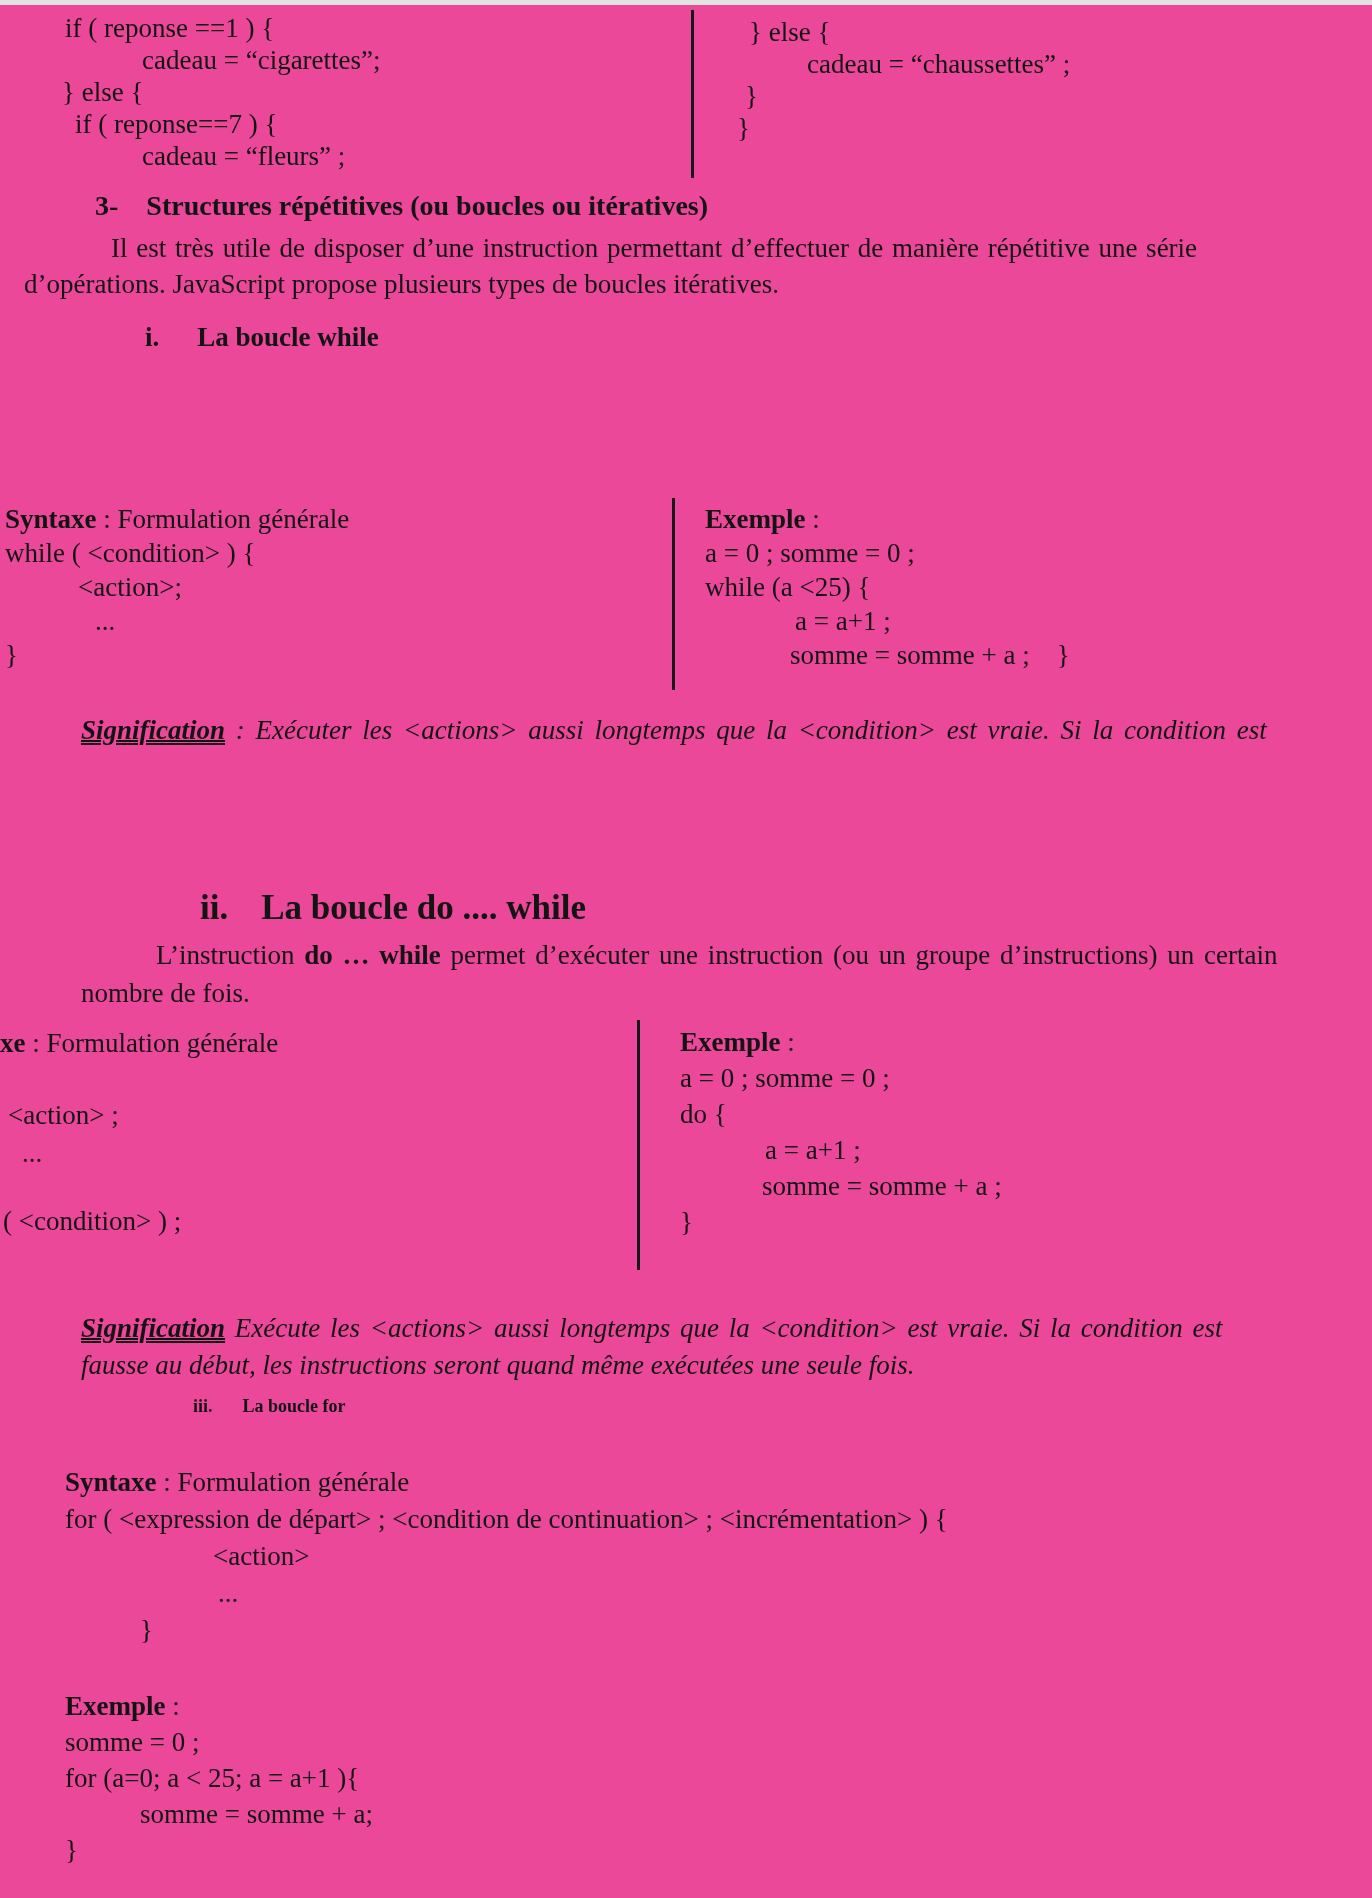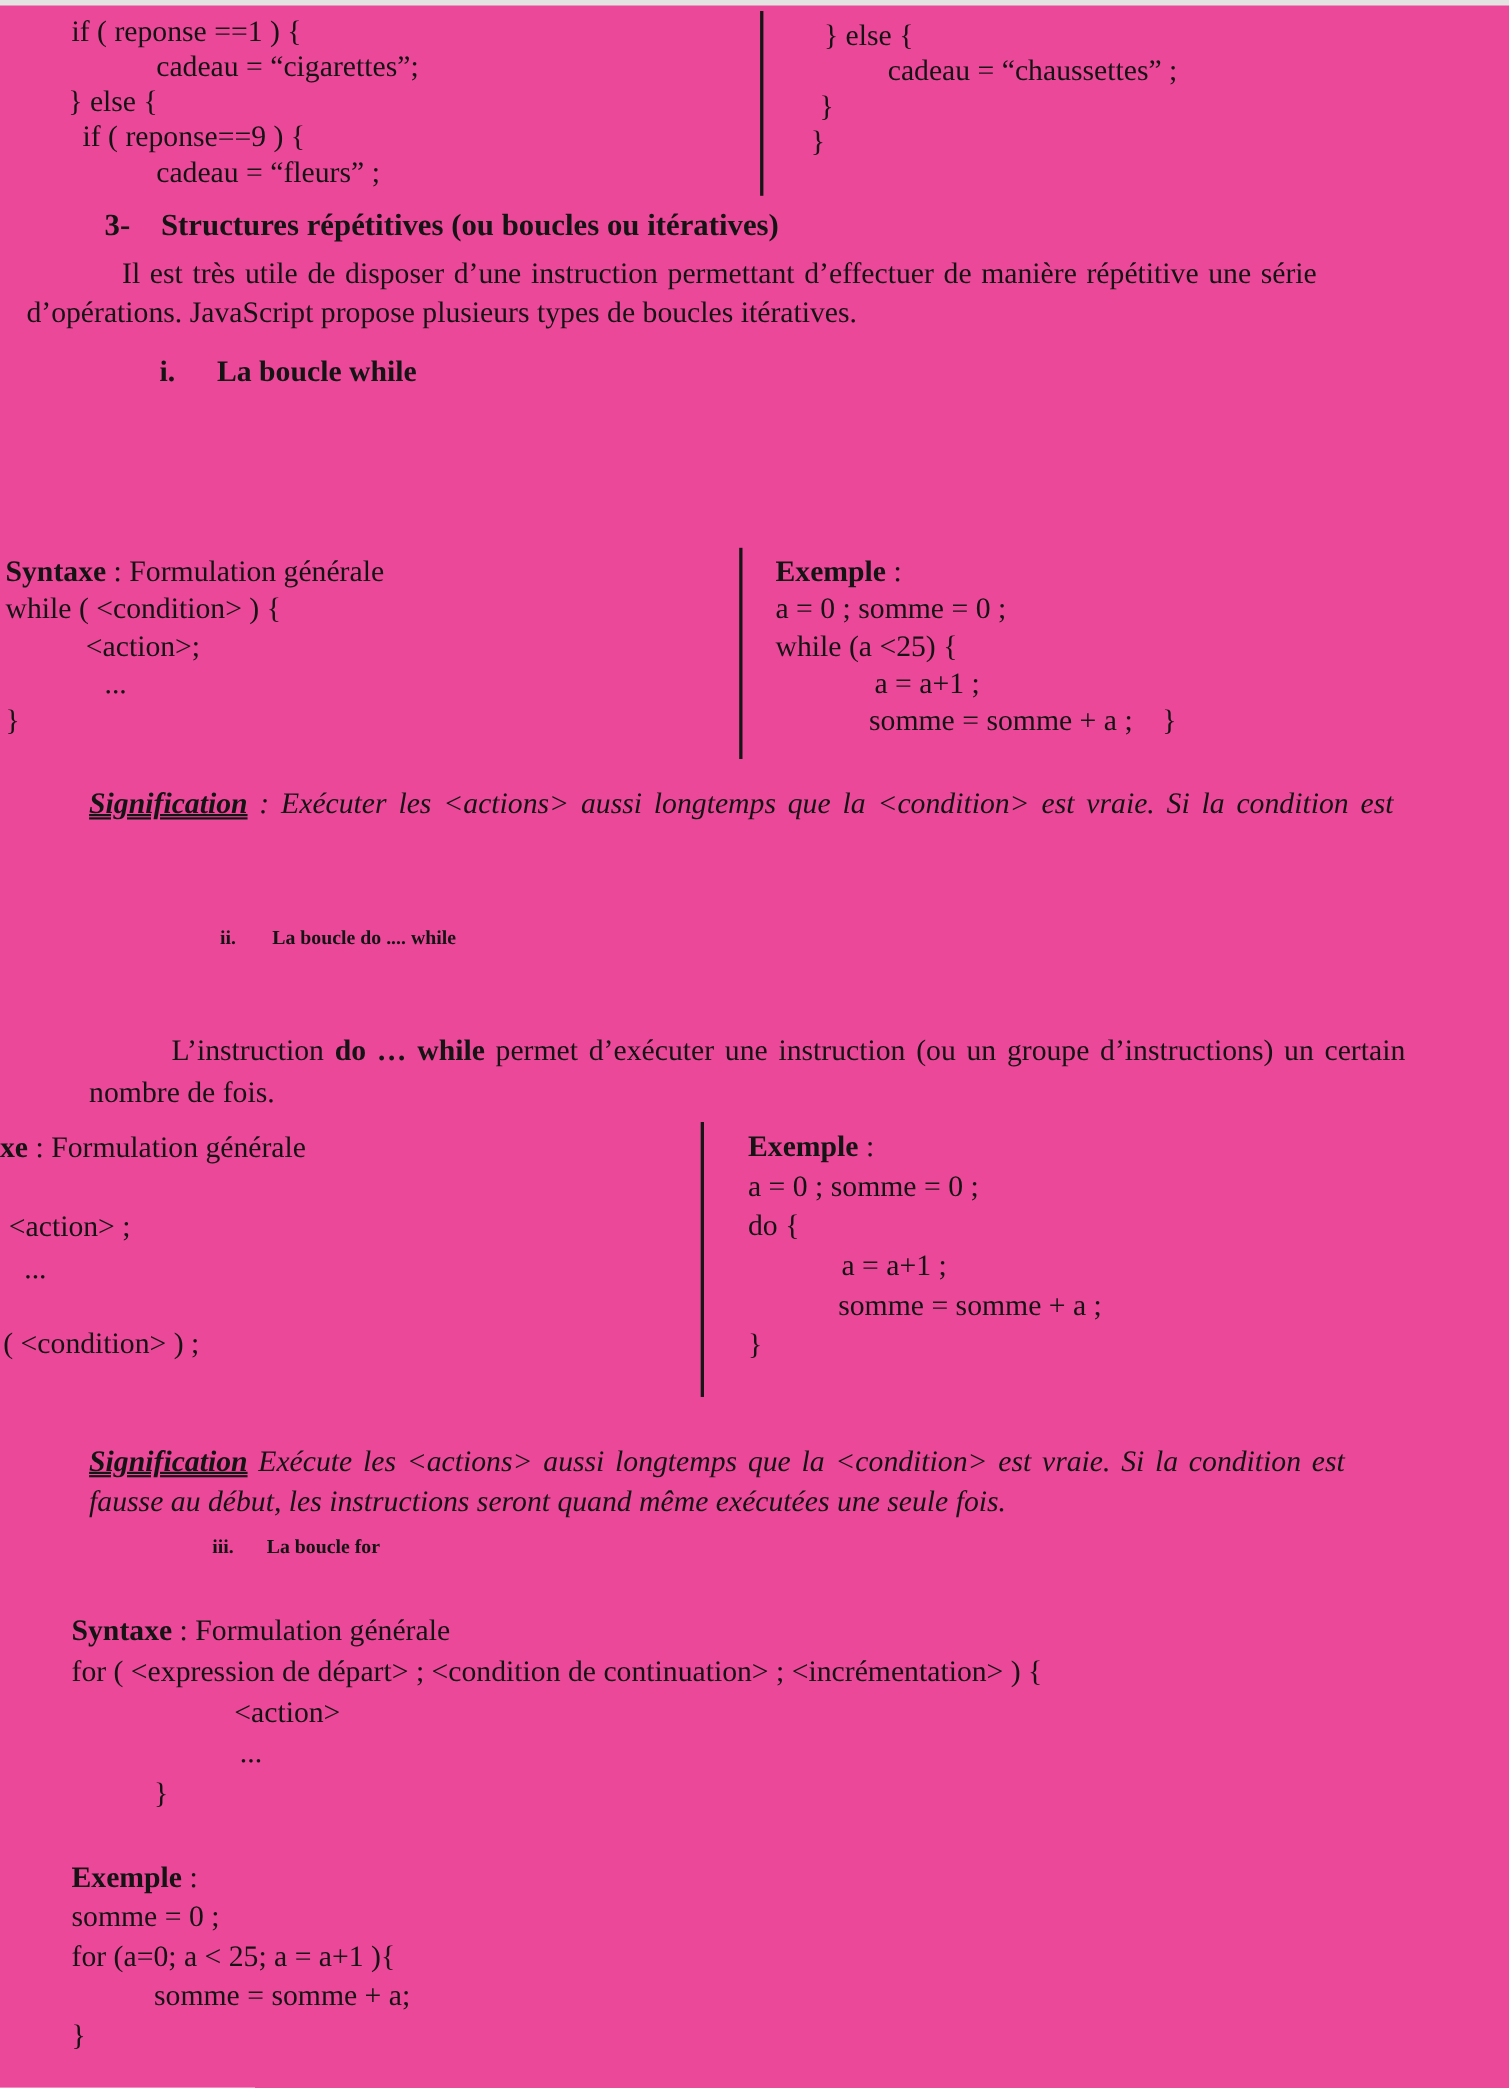--- a/index.html
+++ b/index.html
@@ -26,21 +26,21 @@
 </head>
 <body>
 
 <div class="page">
   <div class="topstrip"></div>
 
   <div class="abs code intro-code" style="top:12px;left:62px">
     <div class="cl" style="padding-left:3px">if ( reponse ==1 ) {</div>
     <div class="cl" style="padding-left:80px">cadeau = “cigarettes”;</div>
     <div class="cl" style="padding-left:0px">} else {</div>
-    <div class="cl" style="padding-left:13px">if ( reponse==9 ) {</div>
+    <div class="cl" style="padding-left:13px">if ( reponse==7 ) {</div>
     <div class="cl" style="padding-left:80px">cadeau = “fleurs” ;</div>
   </div>
   <div class="vline" style="left:691px;top:10px;height:168px"></div>
   <div class="abs code intro-code" style="top:16px;left:737px">
     <div class="cl" style="padding-left:12px">} else {</div>
     <div class="cl" style="padding-left:70px">cadeau = “chaussettes” ;</div>
     <div class="cl" style="padding-left:8px">}</div>
     <div class="cl" style="padding-left:0px">}</div>
   </div>
 
@@ -69,21 +69,21 @@
     <div class="cl" style="padding-left:0px">a = 0 ; somme = 0 ;</div>
     <div class="cl" style="padding-left:0px">while (a &lt;25) {</div>
     <div class="cl" style="padding-left:90px">a = a+1 ;</div>
     <div class="cl" style="padding-left:85px">somme = somme + a ;    }</div>
   </div>
 
   <div class="abs sig" style="top:712px;left:65px;width:1260px">
     <div class="pline" style="word-spacing:4px"><span class="b u2">Signification</span><span> : Exécuter les &lt;actions&gt; aussi longtemps que la &lt;condition&gt; est vraie. Si la condition est</span></div>
   </div>
 
-  <div class="abs heading" style="top:842px;left:200px;font-size:18px">
+  <div class="abs heading" style="top:888px;left:200px;font-size:35px">
     <span class="hnum" style="margin-right:33px">ii.</span><span>La boucle do .... while</span>
   </div>
   <div class="abs" style="top:936px;left:65px;line-height:38px">
     <div class="pline" style="padding-left:75px;word-spacing:3px"><span>L’instruction </span><span class="b">do … while</span><span> permet d’exécuter une instruction (ou un groupe d’instructions) un certain</span></div>
     <div class="pline">nombre de fois.</div>
   </div>
 
   <div class="abs code cl" style="top:1026px;left:0px"><span class="b">xe</span><span> : Formulation générale</span></div>
   <div class="abs code cl" style="top:1098px;left:8px">&lt;action&gt; ;</div>
   <div class="abs code cl" style="top:1136px;left:22px">...</div>

